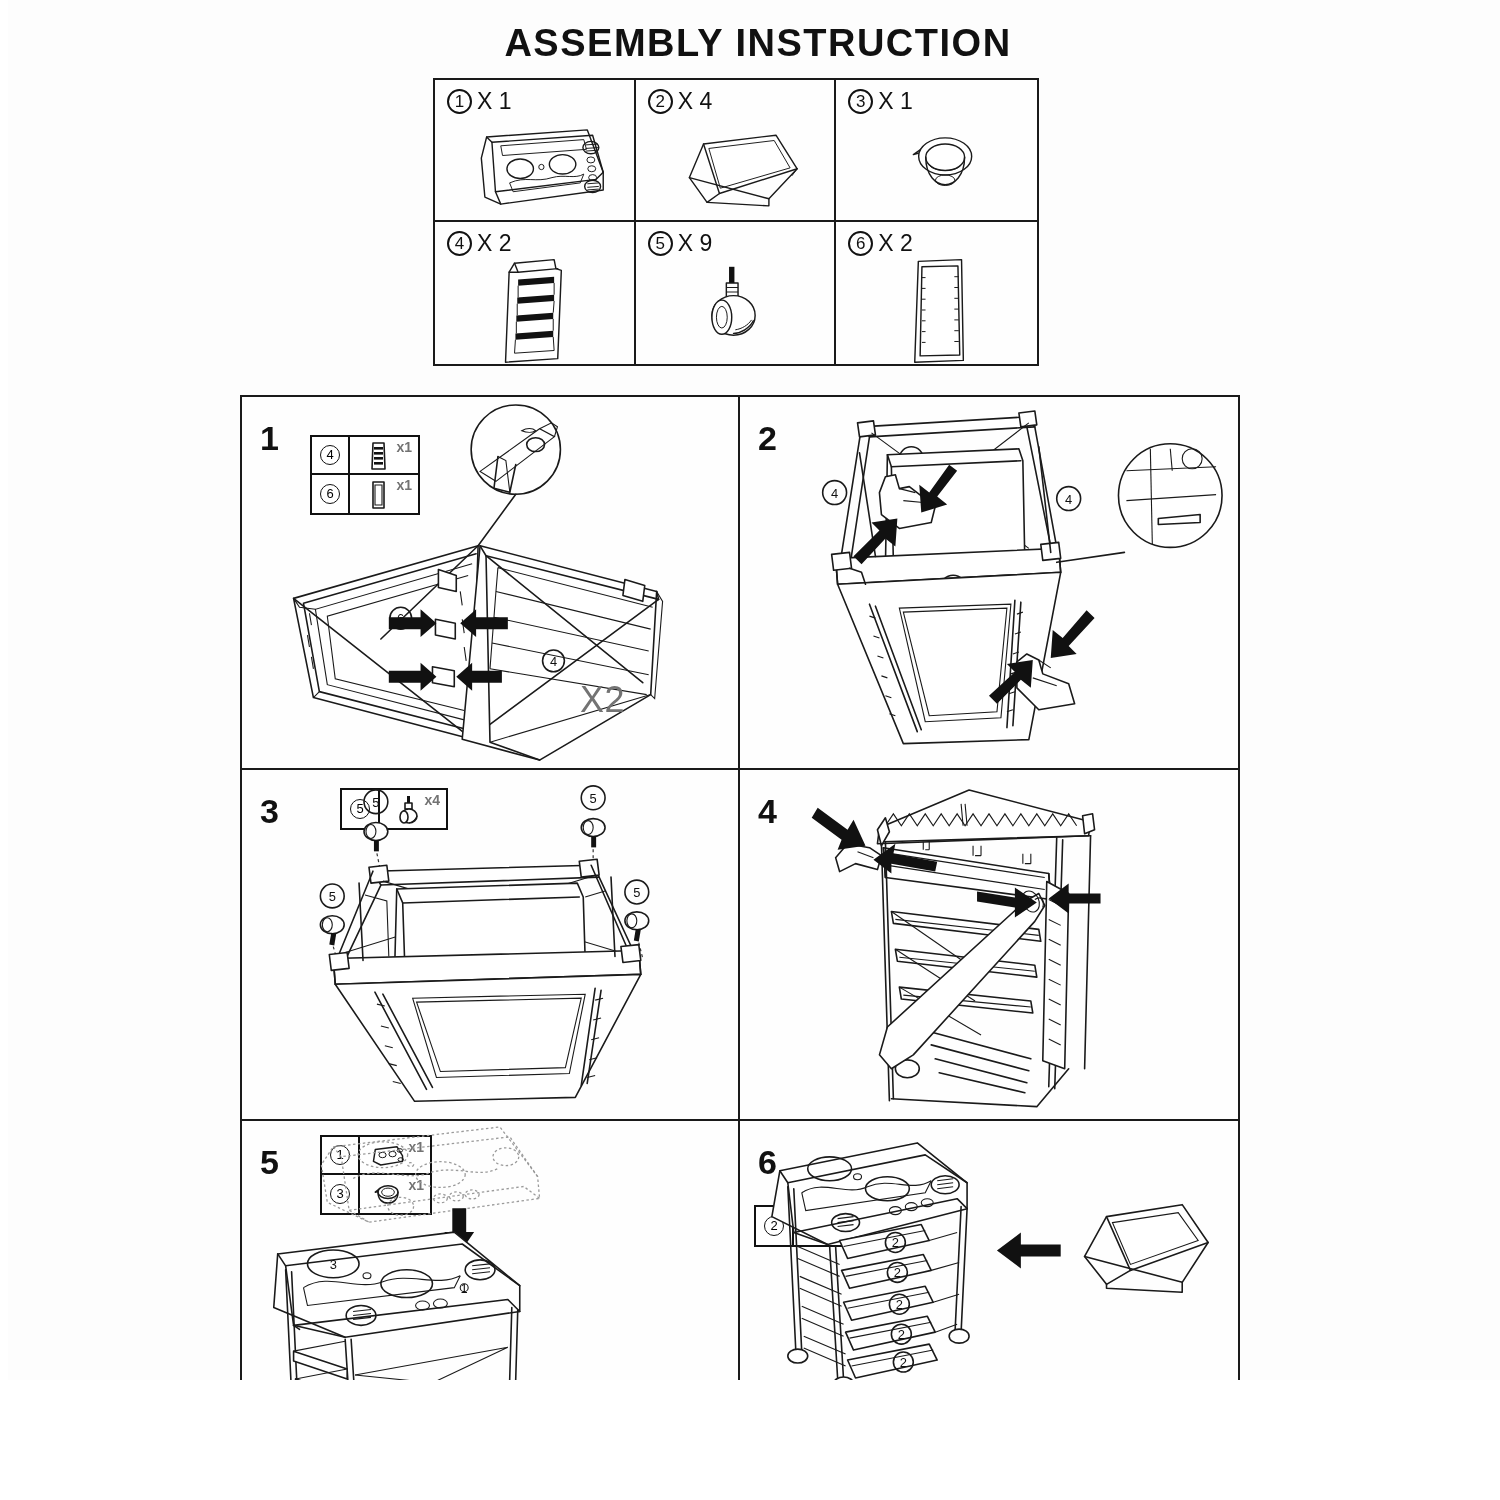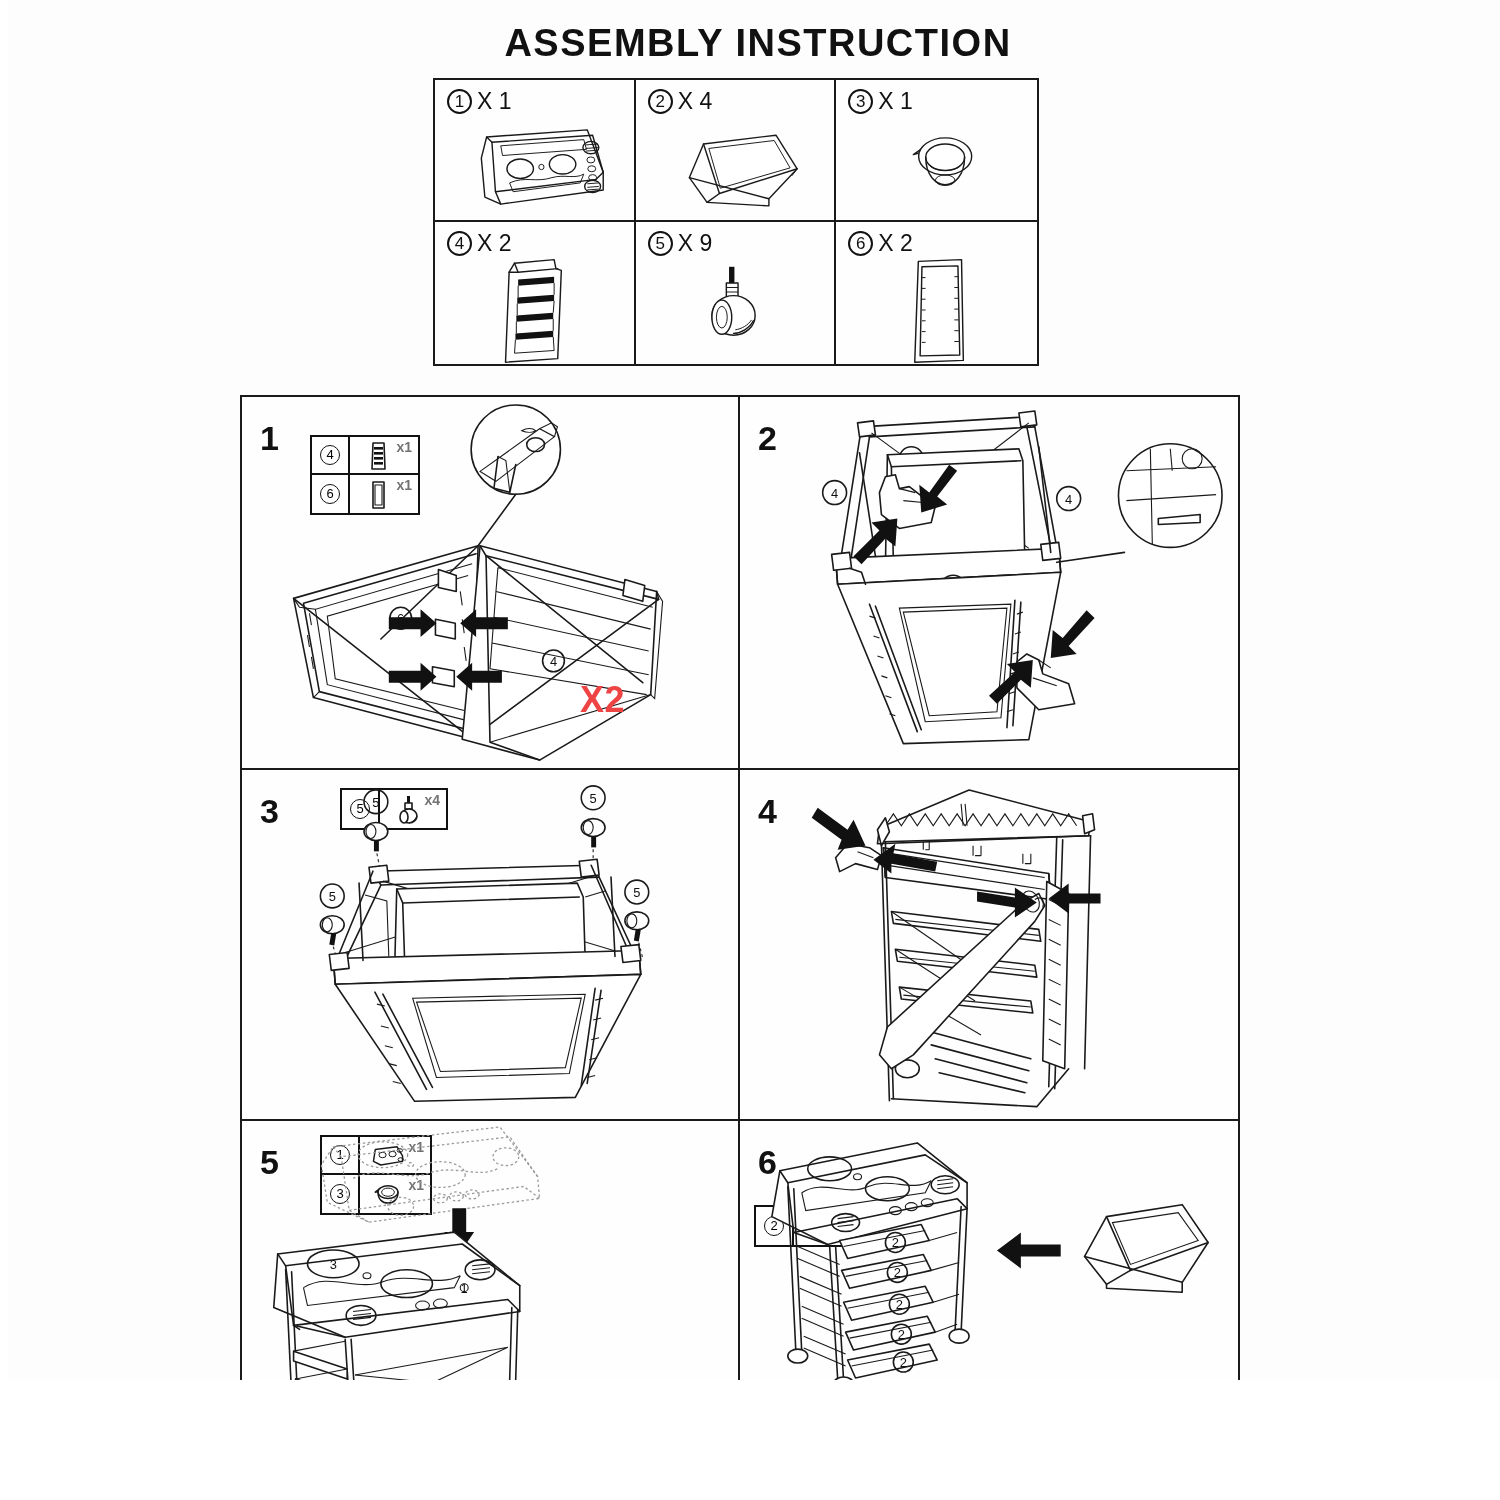--- a/index.html
+++ b/index.html
@@ -129,22 +129,22 @@
     right: 6px; top: 2px;
     font-size: 14px;
     font-weight: bold;
     color: #737373;
   }
   .legend-ico { width: 40px; height: 32px; }
 
   .x2-label {
     position: absolute;
     font-size: 36px;
-    font-weight: bold;
-    color: #ef4444;
+    font-weight: normal;
+    color: #737373;
     letter-spacing: 0.5px;
   }
 
   svg { display: block; overflow: visible; }
   .ln { fill: none; stroke: #1a1a1a; stroke-width: 1.6; stroke-linejoin: round; stroke-linecap: round; }
   .ln-t { fill: none; stroke: #1a1a1a; stroke-width: 1.1; }
   .fl-w { fill: #ffffff; stroke: #1a1a1a; stroke-width: 1.6; stroke-linejoin: round; }
   .fl-k { fill: #111111; stroke: none; }
   .dash { fill: none; stroke: #333; stroke-width: 1.2; stroke-dasharray: 3 3; }
   .ghost { fill: none; stroke: #9a9a9a; stroke-width: 1.3; stroke-dasharray: 2.5 2.5; }

